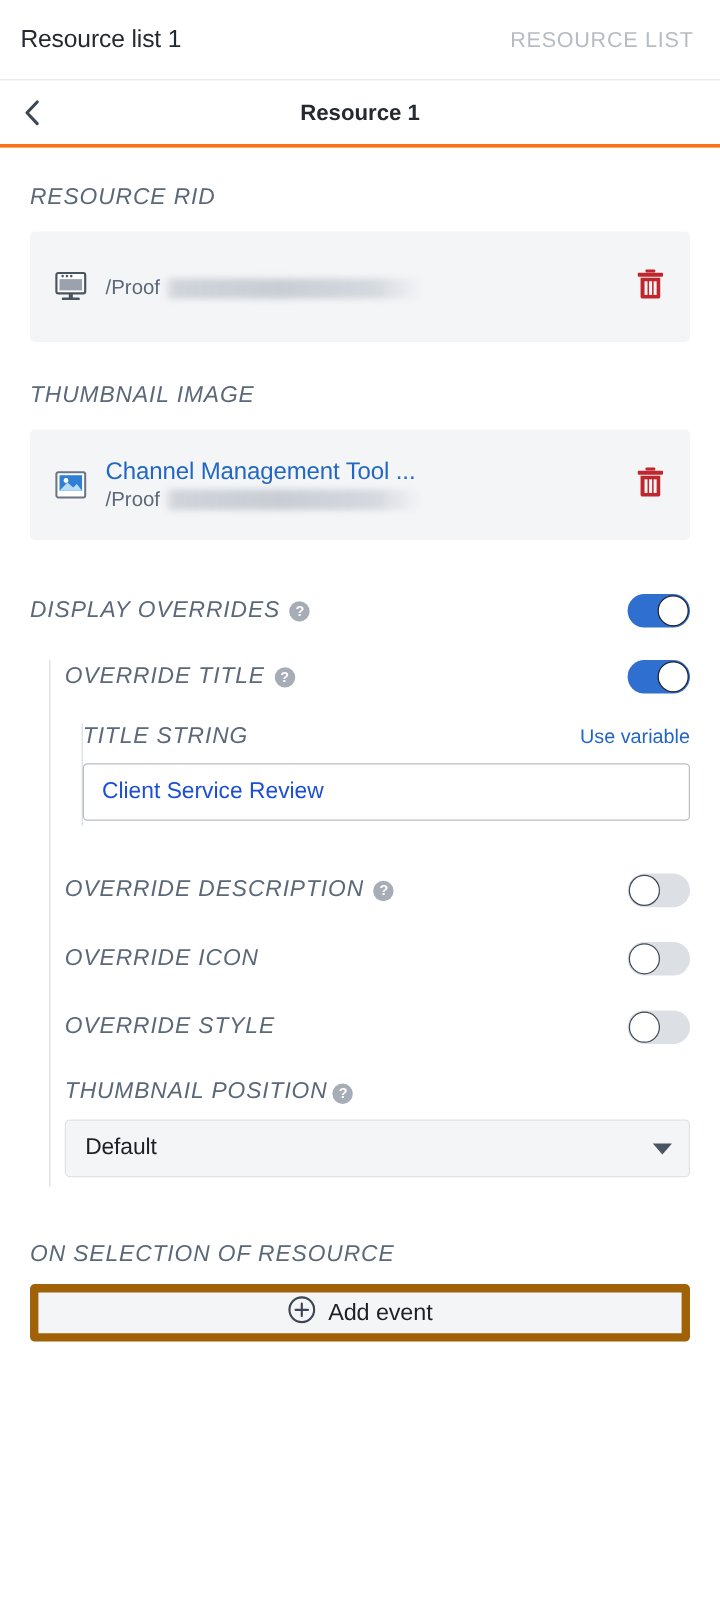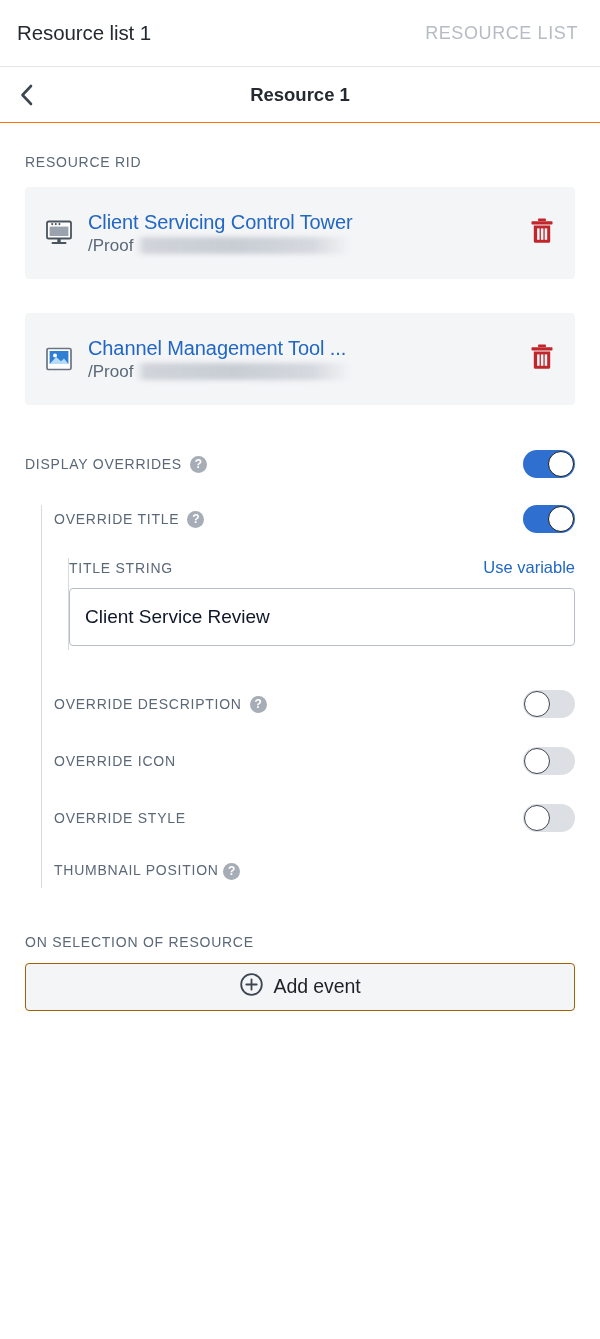--- a/index.html
+++ b/index.html
@@ -40,21 +40,21 @@
     color: #b6bcc4;
   }
 
   
   .subheader {
     position: relative;
     height: 56px;
     display: flex;
     align-items: center;
     justify-content: center;
-    border-bottom: 1px solid #f97316;
+    border-bottom: 3px solid #f97316;
   }
   .back-btn {
     position: absolute;
     left: 12px;
     top: 50%;
     transform: translateY(-50%);
     width: 30px;
     height: 30px;
     display: flex;
     align-items: center;
@@ -67,24 +67,25 @@
     font-weight: bold;
     color: #252a31;
   }
 
   
   .content {
     padding: 0 25px;
   }
 
   .section-label {
-    font-size: 14px;
+    font-size: 19px;
     letter-spacing: 0.75px;
     color: #5b6878;
     text-transform: uppercase;
+    font-style: italic;
   }
 
   
   .res-group { margin-top: 34px; }
   .res-group.first { margin-top: 31px; }
 
   .res-card {
     margin-top: 17px;
     background: #f4f5f7;
     border-radius: 4px;
@@ -221,27 +222,27 @@
   }
   .use-variable {
     font-size: 16.5px;
     color: #2267c4;
     cursor: pointer;
   }
 
   .text-input {
     margin-top: 11px;
     width: 100%;
-    height: 58px;
+    height: 48px;
     border: 1px solid #b9bec6;
     border-radius: 4px;
     background: #ffffff;
     font-family: "Liberation Sans", sans-serif;
     font-size: 19px;
-    color: #0f172a;
+    color: #1d4ed8;
     padding: 0 15px;
     outline: none;
   }
 
   .row-space { margin-top: 29px; }
   .row-space-lg { margin-top: 40px; }
 
   
   .select-box {
     margin-top: 12px;
@@ -283,21 +284,21 @@
   }
 
   
   .bottom-sep { margin-top: 46px; }
 
   .add-event-btn {
     margin-top: 13px;
     width: 100%;
     height: 48px;
     background: #f4f5f7;
-    border: 1px solid #a16207;
+    border: 7px solid #a16207;
     border-radius: 4px;
     display: flex;
     align-items: center;
     justify-content: center;
     gap: 11px;
     cursor: pointer;
     font-family: "Liberation Sans", sans-serif;
   }
   .add-event-label {
     font-size: 19.5px;
@@ -336,21 +337,20 @@
             <rect x="3" y="2.5" width="24" height="17" rx="1.6" fill="#ffffff" stroke="#4a545f" stroke-width="1.8"></rect>
             <rect x="5.6" y="7.6" width="18.8" height="9.4" fill="#9aa3ad"></rect>
             <circle cx="8.2" cy="5.1" r="1.05" fill="#4a545f"></circle>
             <circle cx="11.8" cy="5.1" r="1.05" fill="#4a545f"></circle>
             <circle cx="15.4" cy="5.1" r="1.05" fill="#4a545f"></circle>
             <rect x="13.3" y="19.5" width="3.4" height="4" fill="#4a545f"></rect>
             <rect x="7.5" y="23" width="15" height="2.1" rx="1" fill="#4a545f"></rect>
           </svg>
         </div>
         <div class="res-text">
-          <span class="res-link">Client Servicing Control Tower</span>
           <span class="res-path">
             <span>/Proof</span>
             <span class="redacted"></span>
           </span>
         </div>
         <div class="trash-btn">
           <span>
             <svg width="26" height="28" viewBox="0 0 26 28" fill="none">
               <rect x="9" y="1.5" width="8" height="2.6" rx="0.8" fill="#c0262b"></rect>
               <rect x="2.5" y="4.2" width="21" height="3.4" rx="0.8" fill="#c0262b"></rect>
@@ -358,20 +358,21 @@
               <rect x="8.1" y="11.4" width="2.5" height="11.4" fill="#f4f5f7"></rect>
               <rect x="11.9" y="11.4" width="2.5" height="11.4" fill="#f4f5f7"></rect>
               <rect x="15.7" y="11.4" width="2.5" height="11.4" fill="#f4f5f7"></rect>
             </svg>
           </span>
         </div>
       </div>
     </div>
 
     <div class="res-group">
+      <div class="section-label">THUMBNAIL IMAGE</div>
       <div class="res-card">
         <div class="res-icon">
           <svg width="28" height="28" viewBox="0 0 28 28" fill="none">
             <rect x="2" y="3.5" width="24" height="21" rx="1.6" fill="#ffffff" stroke="#6b7480" stroke-width="1.7"></rect>
             <rect x="4.6" y="6" width="18.8" height="13" fill="#2f7fd4"></rect>
             <circle cx="10" cy="10.4" r="2" fill="#ffffff"></circle>
             <path d="M4.6 19 L11.2 12 L16 16.2 L19 13.4 L23.4 19 Z" fill="#b8dcf7"></path>
           </svg>
         </div>
         <div class="res-text">
@@ -454,20 +455,24 @@
           <div class="switch off">
             <span class="knob"></span>
           </div>
         </div>
 
 
         <div class="row-space">
           <div class="lbl-wrap">
             <span class="section-label">THUMBNAIL POSITION</span>
             <span class="help-icon">?</span>
+          </div>
+          <div class="select-box">
+            <span class="select-text filled">Default</span>
+            <span class="caret"></span>
           </div>
         </div>
 
       </div>
     </div>
 
     <div class="bottom-sep">
       <div class="section-label">ON SELECTION OF RESOURCE</div>
       <div class="add-event-btn">
         <span>

